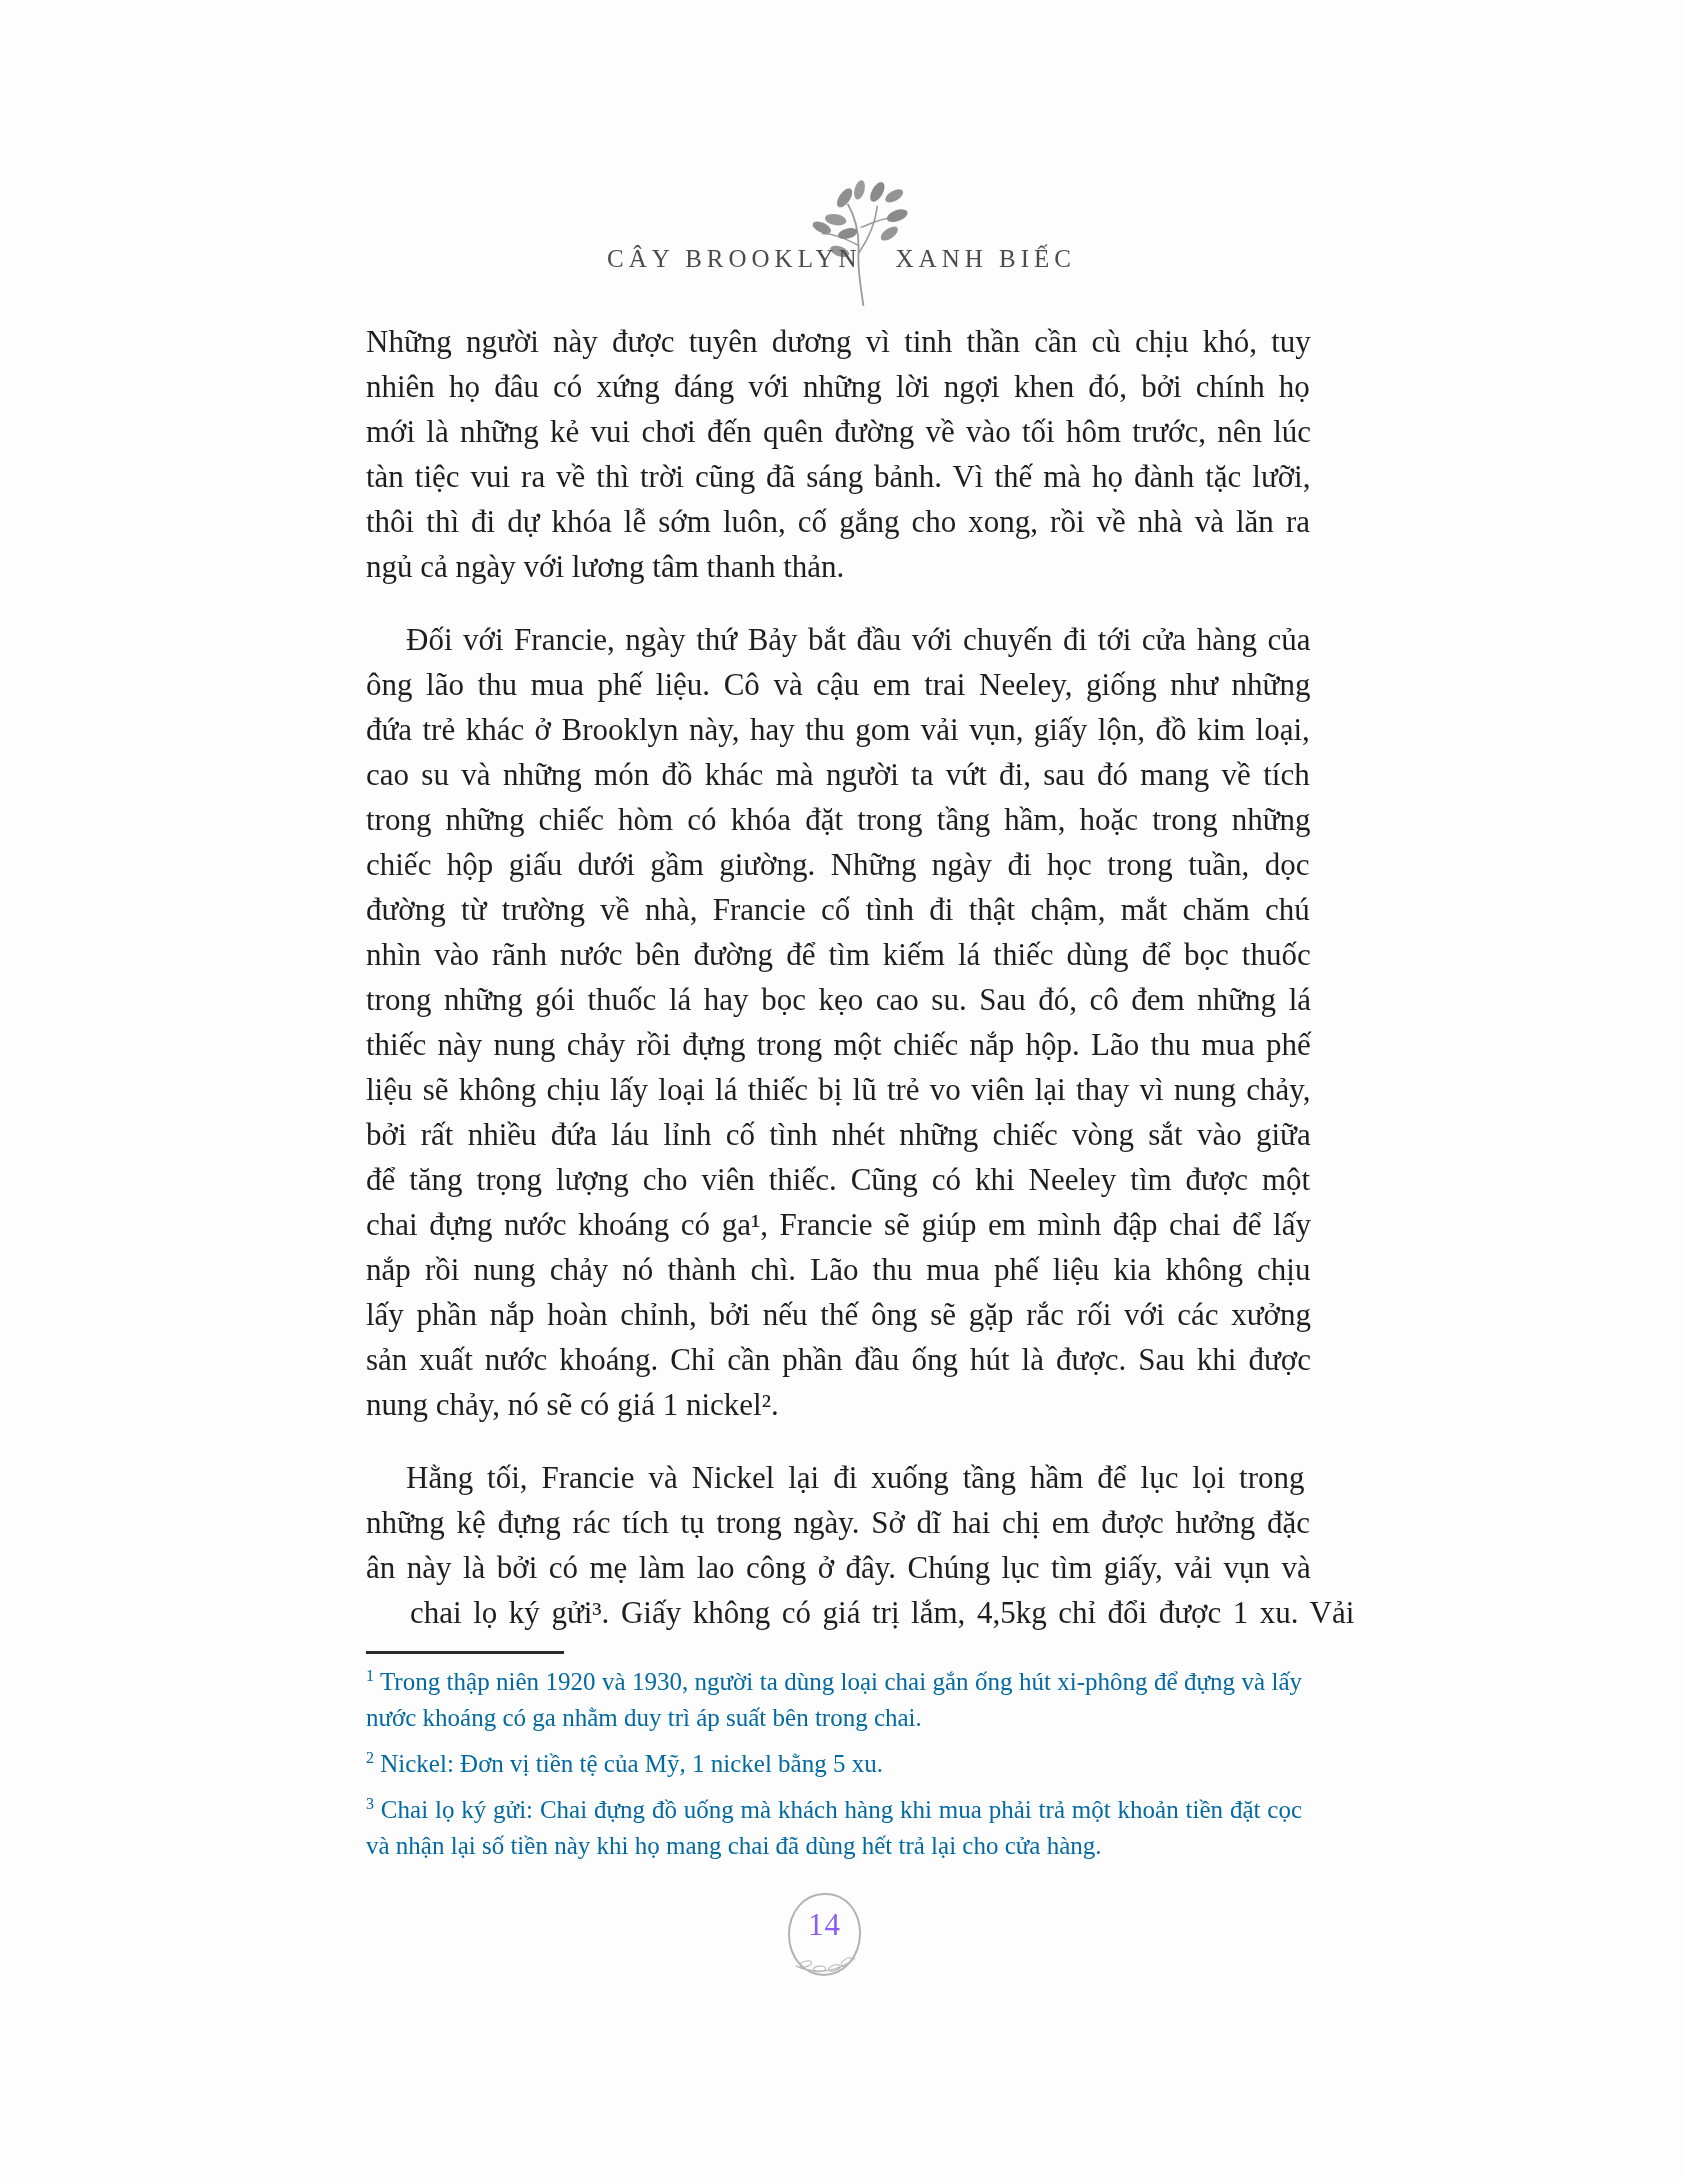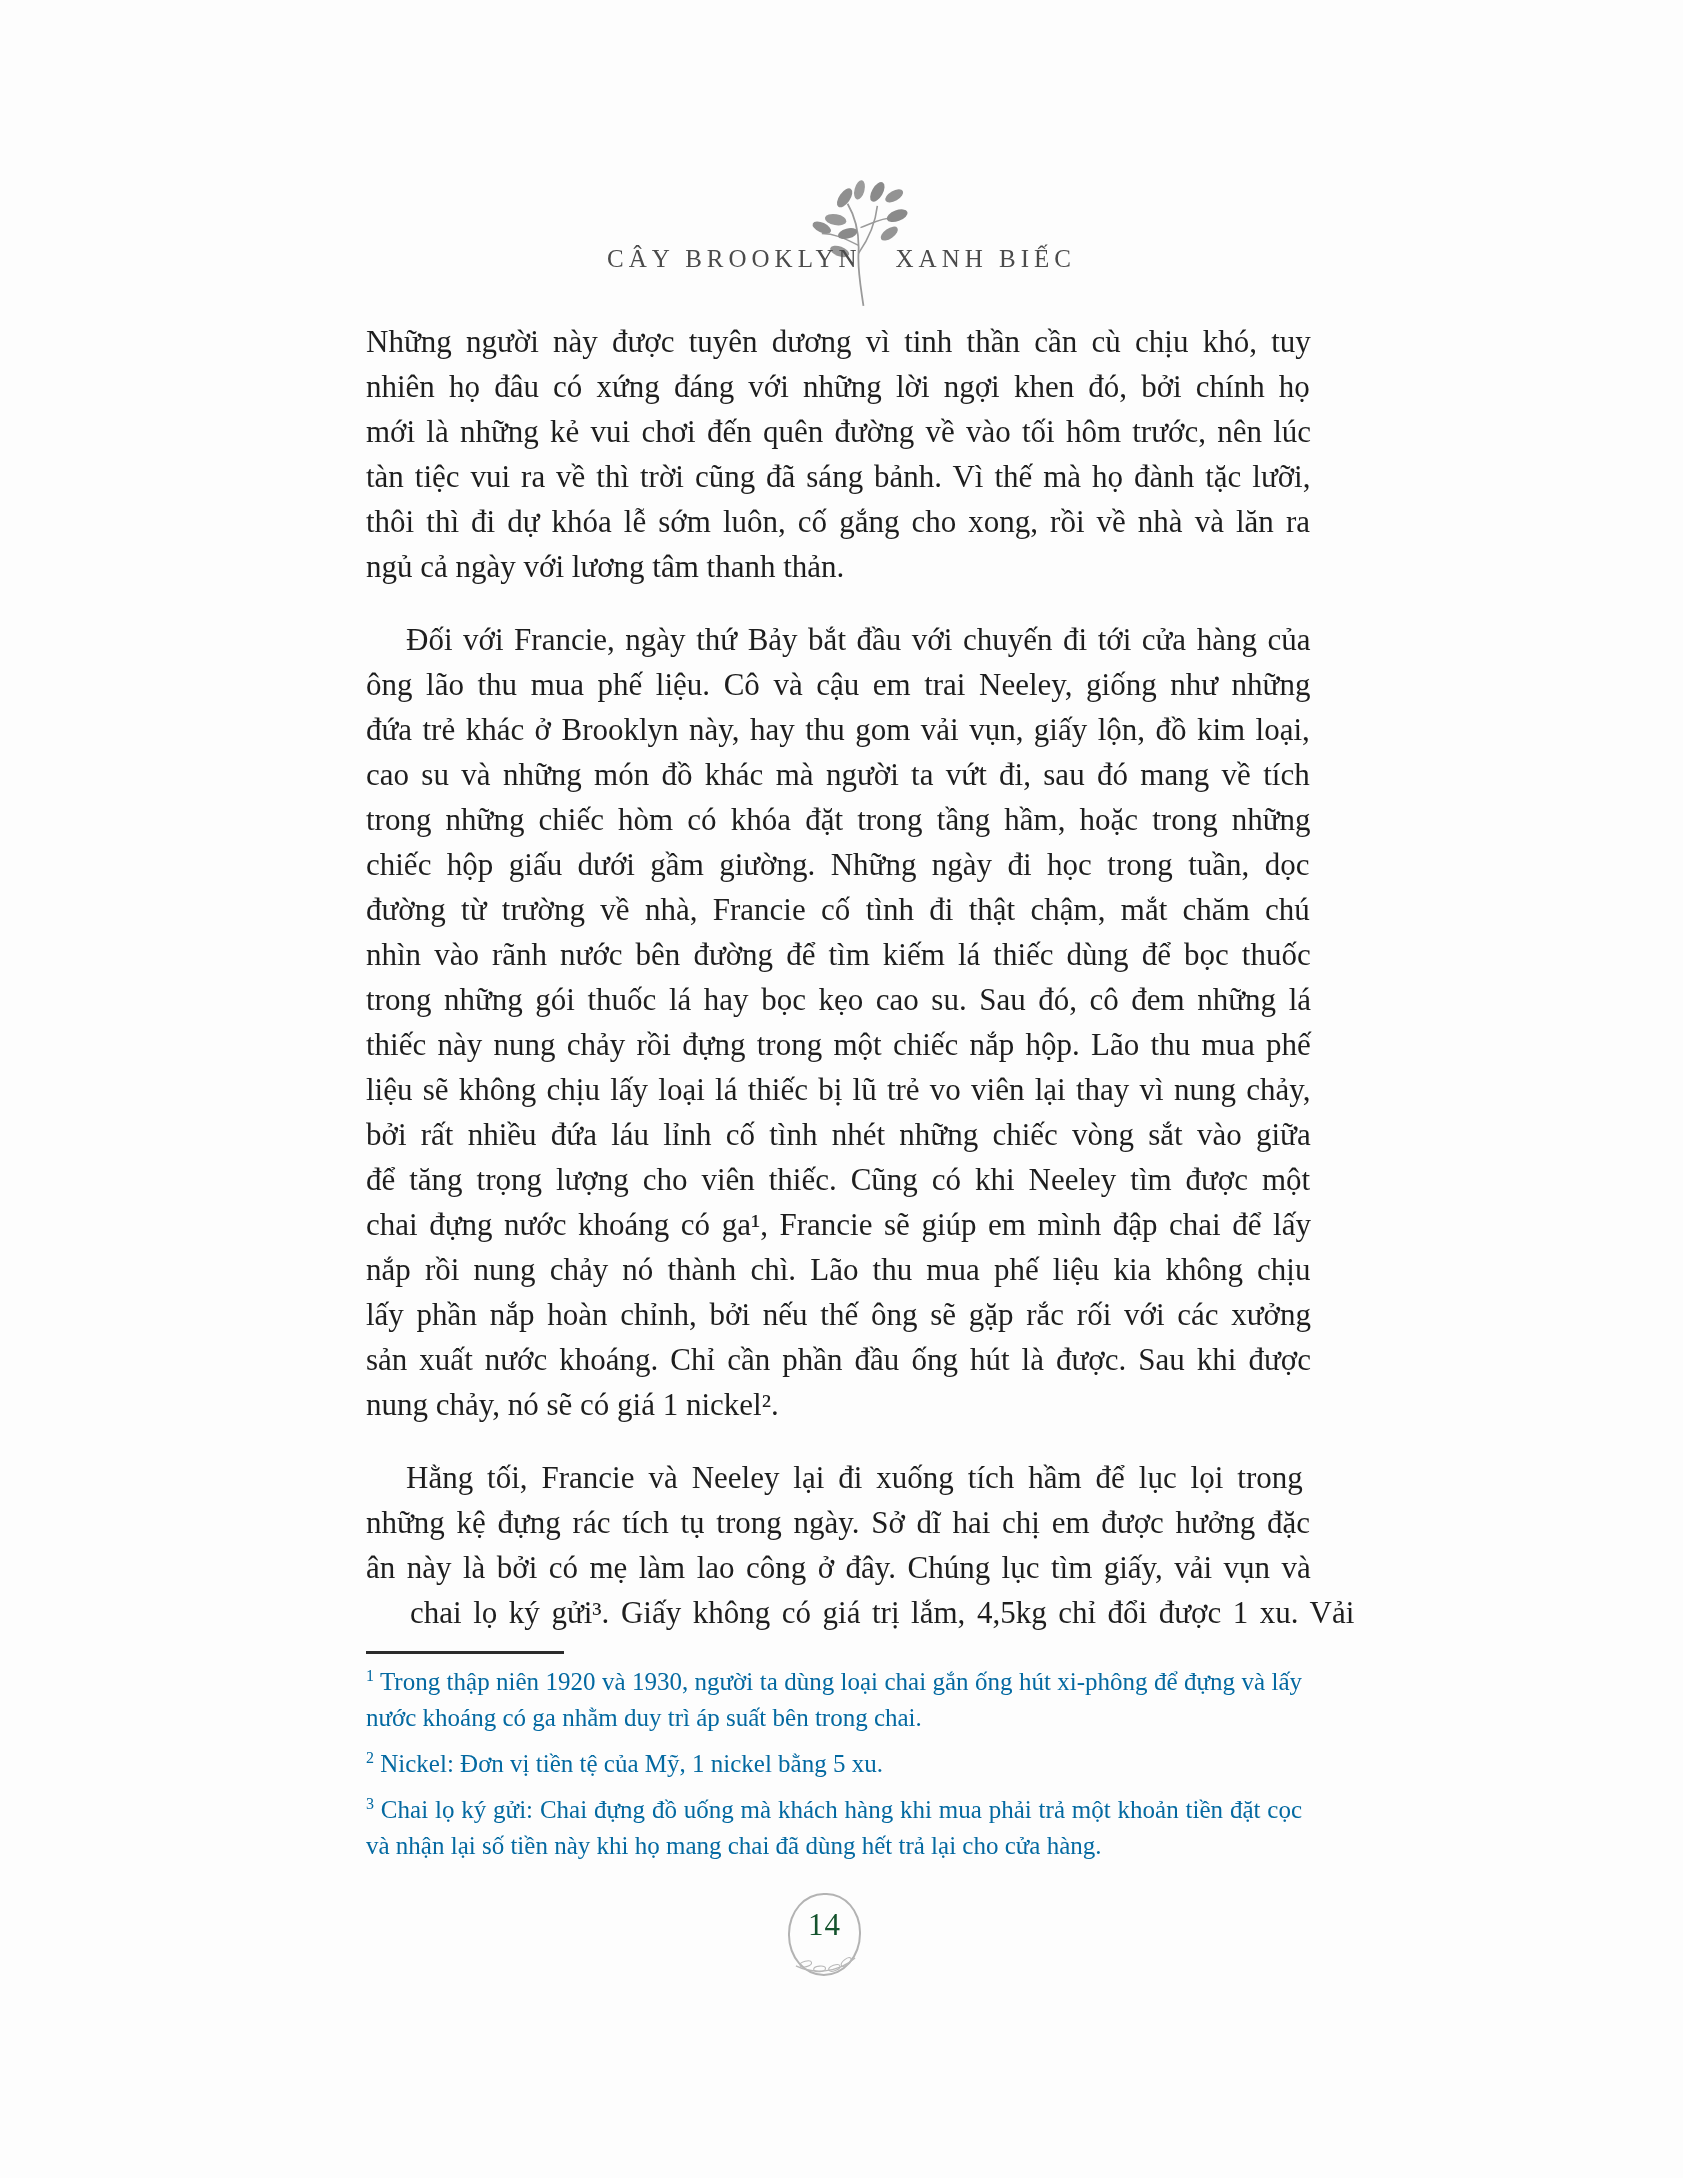--- a/index.html
+++ b/index.html
@@ -41,21 +41,21 @@
   .footnote{margin-top:10px;text-align:justify;}
   .footnote sup{font-size:16px;line-height:0;}
   
   .page-number-badge{
     position:absolute;left:788px;top:1893px;width:73px;height:83px;
     border:2px solid #b3b3b3;border-radius:50% 48% 52% 50%;
     box-sizing:border-box;
   }
   .page-number{
     position:absolute;left:0;top:12px;width:100%;
-    text-align:center;font-size:31px;color:#14532d;letter-spacing:1px;
+    text-align:center;font-size:31px;color:#8b5cf6;letter-spacing:1px;
   }
   .leaf-sprig{position:absolute;left:2px;bottom:-4px;width:67px;height:34px;}
 </style>
 </head>
 <body>
 
 <div class="page">
 
   <div class="header">
     <svg class="ornament" viewBox="0 0 124 132" fill="none">
@@ -105,21 +105,21 @@
           <div class="tline"><span style="word-spacing: 2.5px;">liệu sẽ không chịu lấy loại lá thiếc bị lũ trẻ vo viên lại thay vì nung chảy,</span></div>
           <div class="tline"><span style="word-spacing: 6.5px;">bởi rất nhiều đứa láu lỉnh cố tình nhét những chiếc vòng sắt vào giữa</span></div>
           <div class="tline"><span style="word-spacing: 6.2px;">để tăng trọng lượng cho viên thiếc. Cũng có khi Neeley tìm được một</span></div>
           <div class="tline"><span style="word-spacing: 3.8px;">chai đựng nước khoáng có ga¹, Francie sẽ giúp em mình đập chai để lấy</span></div>
           <div class="tline"><span style="word-spacing: 6.4px;">nắp rồi nung chảy nó thành chì. Lão thu mua phế liệu kia không chịu</span></div>
           <div class="tline"><span style="word-spacing: 5px;">lấy phần nắp hoàn chỉnh, bởi nếu thế ông sẽ gặp rắc rối với các xưởng</span></div>
           <div class="tline"><span style="word-spacing: 4.3px; margin-top: 28px;">sản xuất nước khoáng. Chỉ cần phần đầu ống hút là được. Sau khi được</span></div>
           <div class="tline"><span>nung chảy, nó sẽ có giá 1 nickel².</span></div>
         </div>
         <div class="para">
-          <div class="tline indent"><span style="word-spacing: 6.2px;">Hằng tối, Francie và Neeley lại đi xuống tích hầm để lục lọi trong</span></div>
+          <div class="tline indent"><span style="word-spacing: 6.2px;">Hằng tối, Francie và Nickel lại đi xuống tầng hầm để lục lọi trong</span></div>
           <div class="tline"><span style="word-spacing: 4px;">những kệ đựng rác tích tụ trong ngày. Sở dĩ hai chị em được hưởng đặc</span></div>
           <div class="tline"><span style="word-spacing: 3.7px;">ân này là bởi có mẹ làm lao công ở đây. Chúng lục tìm giấy, vải vụn và</span></div>
           <div class="tline"><span style="word-spacing: 3.8px; margin-left: 44px;">chai lọ ký gửi³. Giấy không có giá trị lắm, 4,5kg chỉ đổi được 1 xu. Vải</span></div>
         </div>
       </div>
     <div class="fn-rule"></div>
     <div class="footnotes" id="footnotes">
         <div class="footnote"><sup>1</sup> Trong thập niên 1920 và 1930, người ta dùng loại chai gắn ống hút xi-phông để đựng và lấy nước khoáng có ga nhằm duy trì áp suất bên trong chai.</div>
         <div class="footnote"><sup>2</sup> Nickel: Đơn vị tiền tệ của Mỹ, 1 nickel bằng 5 xu.</div>
         <div class="footnote"><sup>3</sup> Chai lọ ký gửi: Chai đựng đồ uống mà khách hàng khi mua phải trả một khoản tiền đặt cọc và nhận lại số tiền này khi họ mang chai đã dùng hết trả lại cho cửa hàng.</div>

